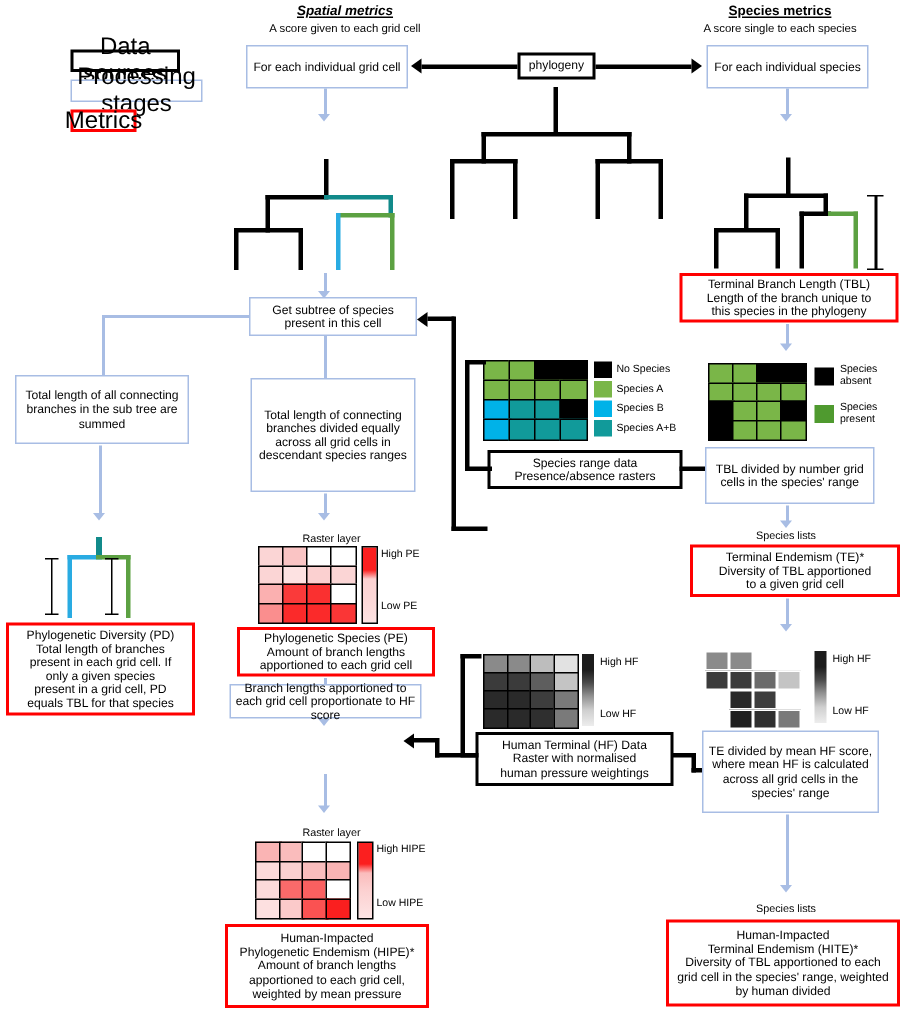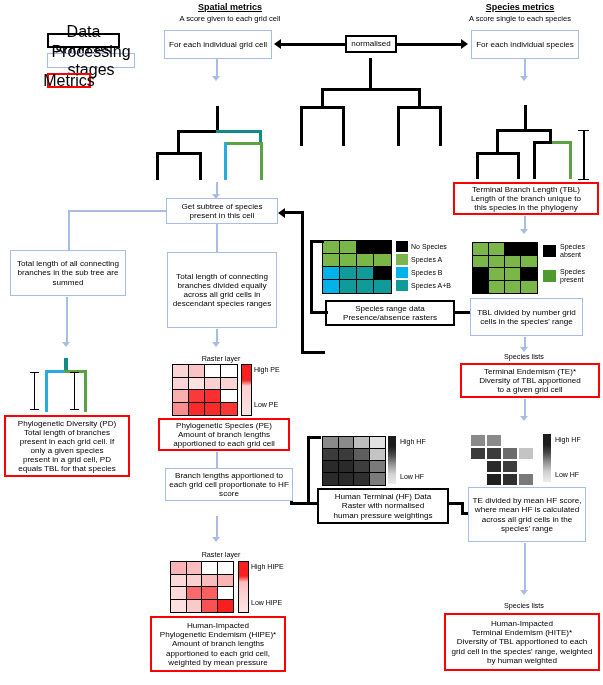--- a/index.html
+++ b/index.html
@@ -59,39 +59,39 @@
 <div class="box legend-data" style="left:47px;top:33px;width:73px;height:15px;">
   <span>Data sources</span>
 </div>
 <div class="box legend-proc" style="left:47px;top:53px;width:88px;height:15px;">
   <span>Processing stages</span>
 </div>
 <div class="box legend-metric" style="left:47px;top:73px;width:44px;height:15px;">
   <span>Metrics</span>
 </div>
 
-<div class="title" style="left:150px;top:2px;width:160px;">
+<div class="title" style="left:150px;top:2px;width:160px;font-style:italic;">
   <span>Spatial metrics</span>
 </div>
 <div class="subtitle" style="left:145px;top:14px;width:170px;">
   <span>A score given to each grid cell</span>
 </div>
 <div class="title" style="left:440px;top:2px;width:160px;">
   <span>Species metrics</span>
 </div>
 <div class="subtitle" style="left:435px;top:14px;width:170px;">
   <span>A score single to each species</span>
 </div>
 
 <div class="box b-proc" style="left:164px;top:30px;width:108px;height:29px;">
   <span>For each individual grid cell</span>
 </div>
 
 <div class="box b-data" style="left:345px;top:35px;width:52px;height:18px;">
-  <span>normalised</span>
+  <span>phylogeny</span>
 </div>
 
 <div class="box b-proc" style="left:471px;top:30px;width:108px;height:29px;">
   <span>For each individual species</span>
 </div>
 
 <div class="bk-h" style="left:281px;top:42.5px;width:64px;"></div>
 <div class="bk-arrow-l" style="left:274px;top:39px;"></div>
 
 <div class="bk-h" style="left:397px;top:42.5px;width:64px;"></div>
@@ -385,21 +385,21 @@
 </div>
 <div class="rampcell" style="left:543px;top:434px;width:8px;height:48px;
      background:linear-gradient(to bottom,#1c1c1c 0%,#1c1c1c 22%,#4a4a4a 40%,#8f8f8f 58%,#cfcfcf 78%,#ededed 100%);"></div>
 <div class="lgnd-txt" style="left:555px;top:436px;">
   <span>High HF</span>
 </div>
 <div class="lgnd-txt" style="left:555px;top:471px;">
   <span>Low HF</span>
 </div>
 
-<div class="box b-proc" style="left:153px;top:468px;width:128px;height:33px;margin-left:12px;">
+<div class="box b-proc" style="left:153px;top:456px;width:128px;height:23px;">
   <span>Branch lengths apportioned to each grid cell proportionate to HF score</span>
 </div>
 <div class="bl-v" style="left:216px;top:516px;height:22px;"></div>
 <div class="bl-arrow" style="left:212px;top:537px;"></div>
 
 <div class="box b-proc" style="left:468px;top:487px;width:118px;height:55px;">
   <span>TE divided by mean HF score, where mean HF is calculated across all grid cells in the species' range</span>
 </div>
 <div class="bl-v" style="left:524px;top:543px;height:48px;"></div>
 <div class="bl-arrow" style="left:520px;top:590px;"></div>
@@ -443,14 +443,14 @@
   <span>Amount of branch lengths</span>
   <span>apportioned to each grid cell,</span>
   <span>weighted by mean pressure</span>
 </div>
 
 <div class="box b-metric" style="left:444px;top:613px;width:156px;height:58px;flex-direction:column;">
   <span>Human-Impacted</span>
   <span>Terminal Endemism (HITE)*</span>
   <span>Diversity of TBL apportioned to each</span>
   <span>grid cell in the species' range, weighted</span>
-  <span>by human weighted</span>
+  <span>by human divided</span>
 </div>
 
 </body></html>

